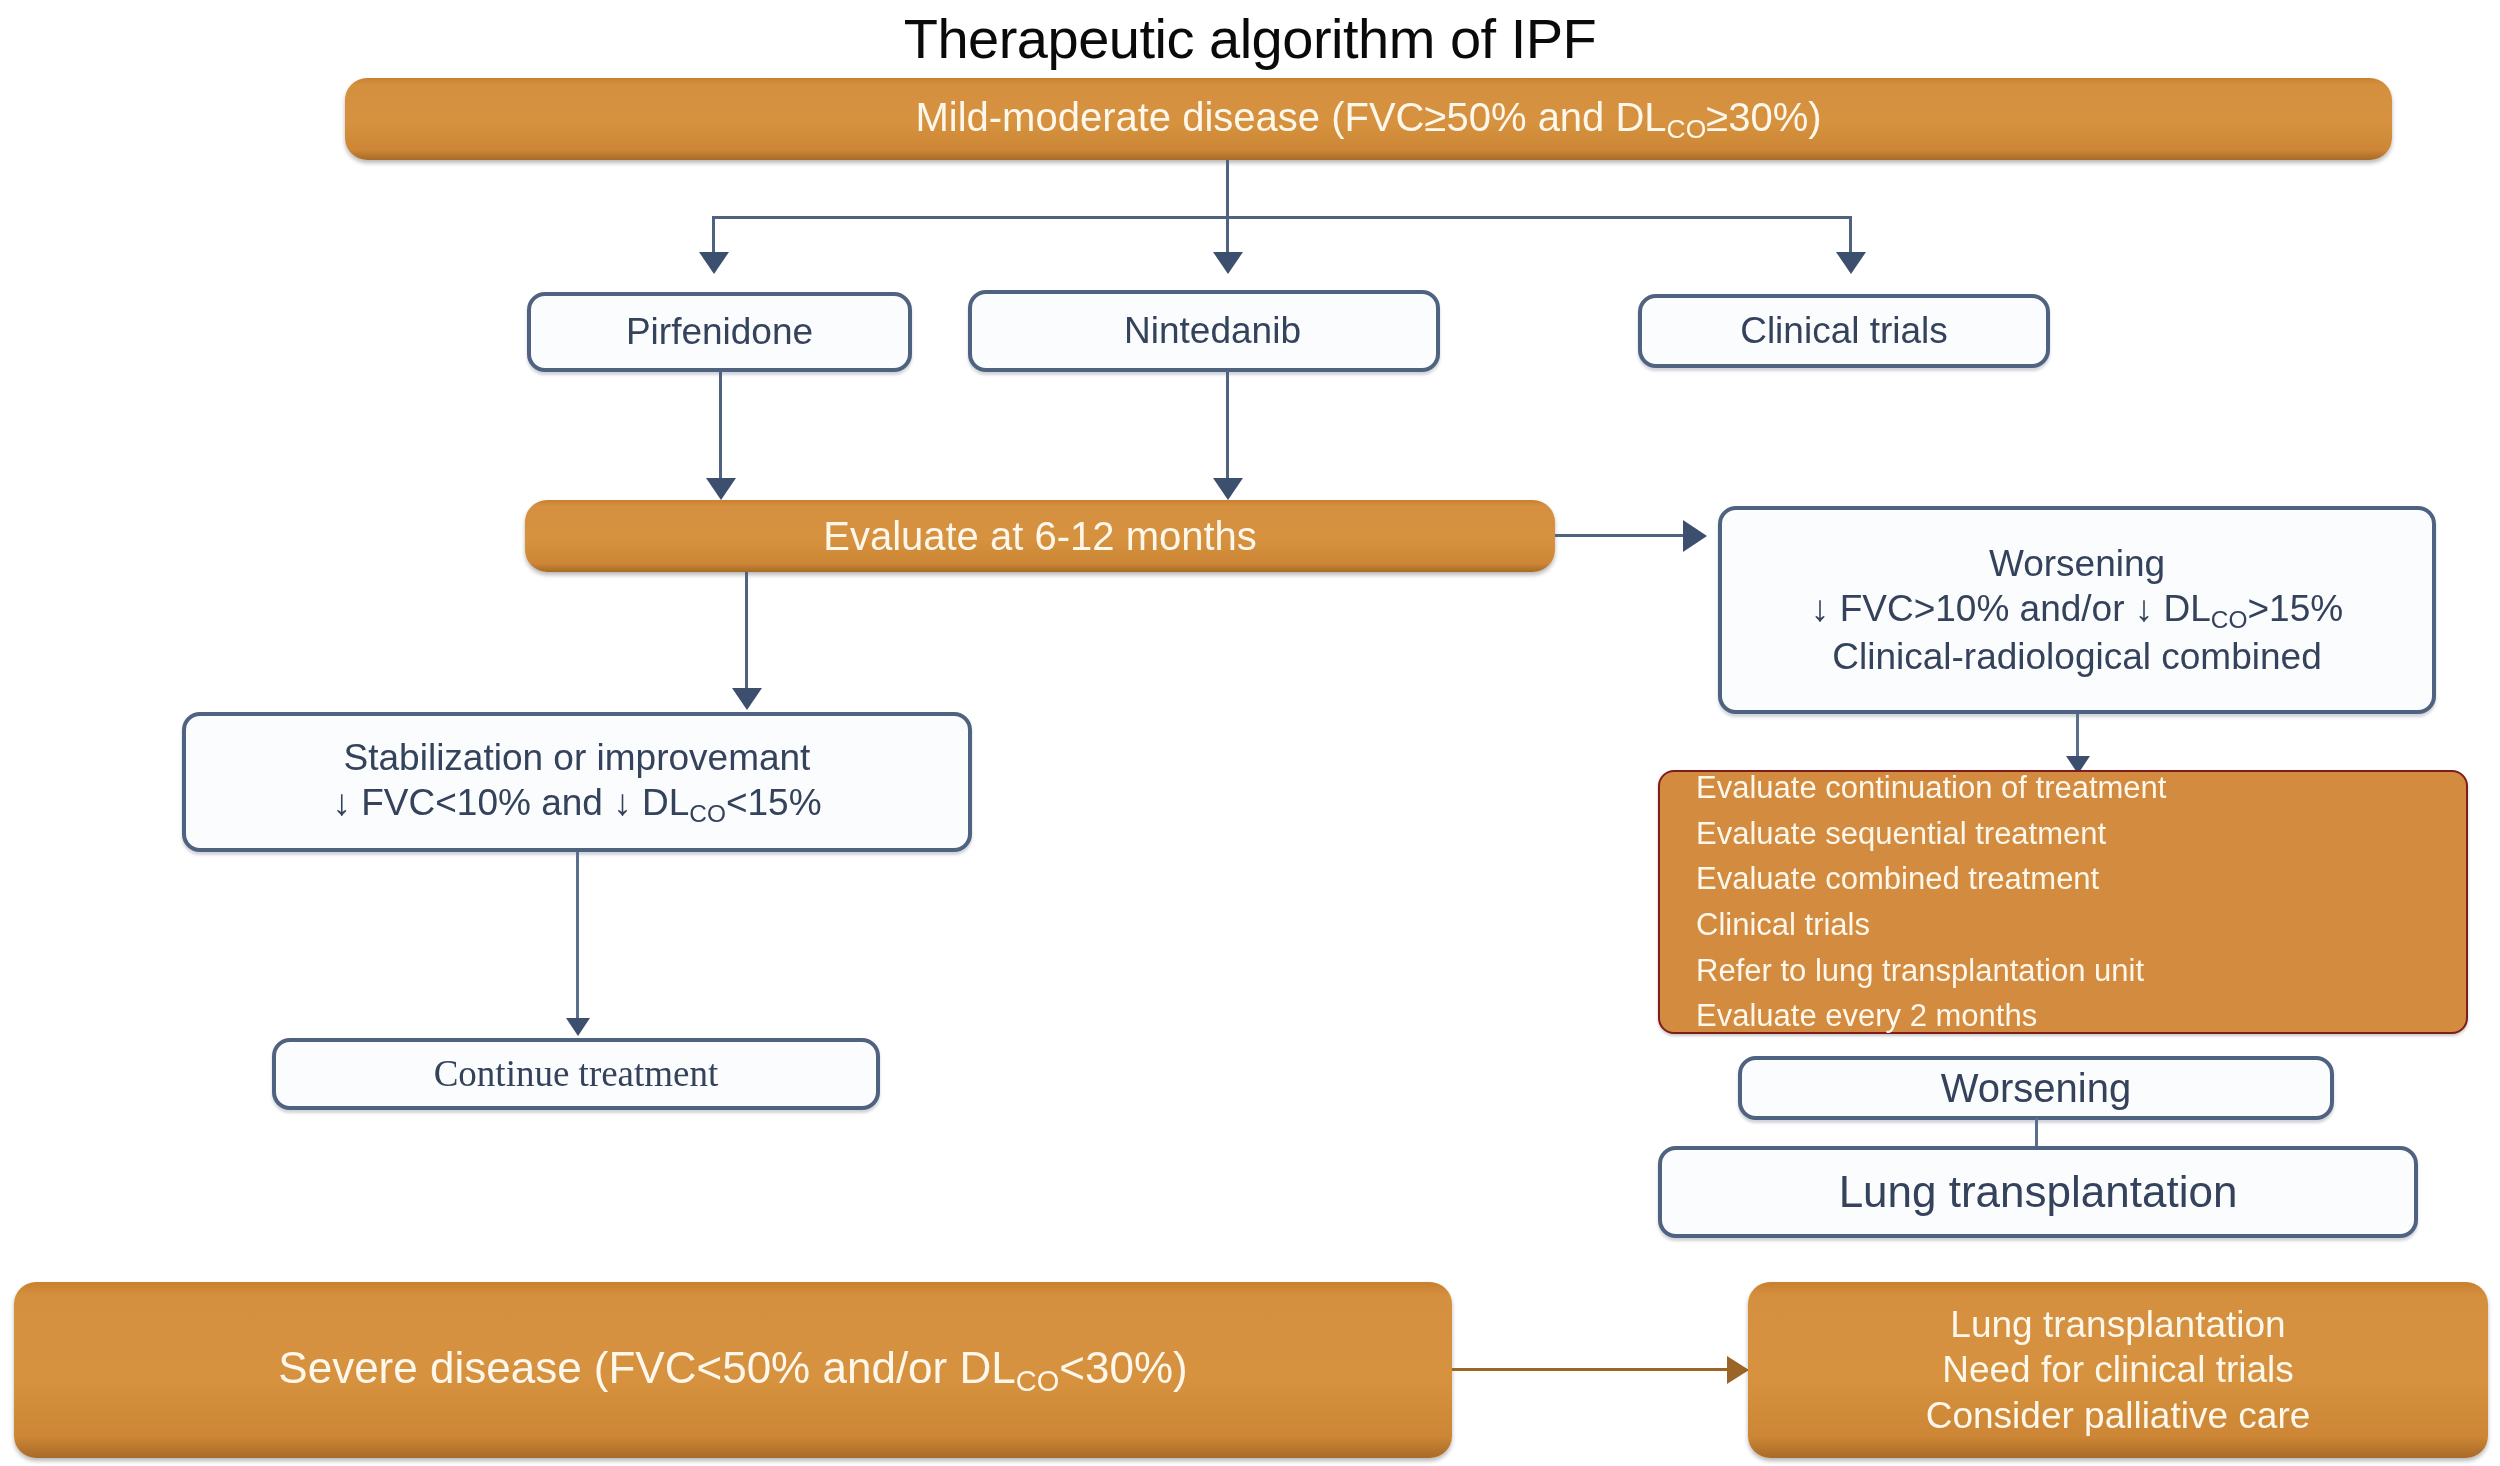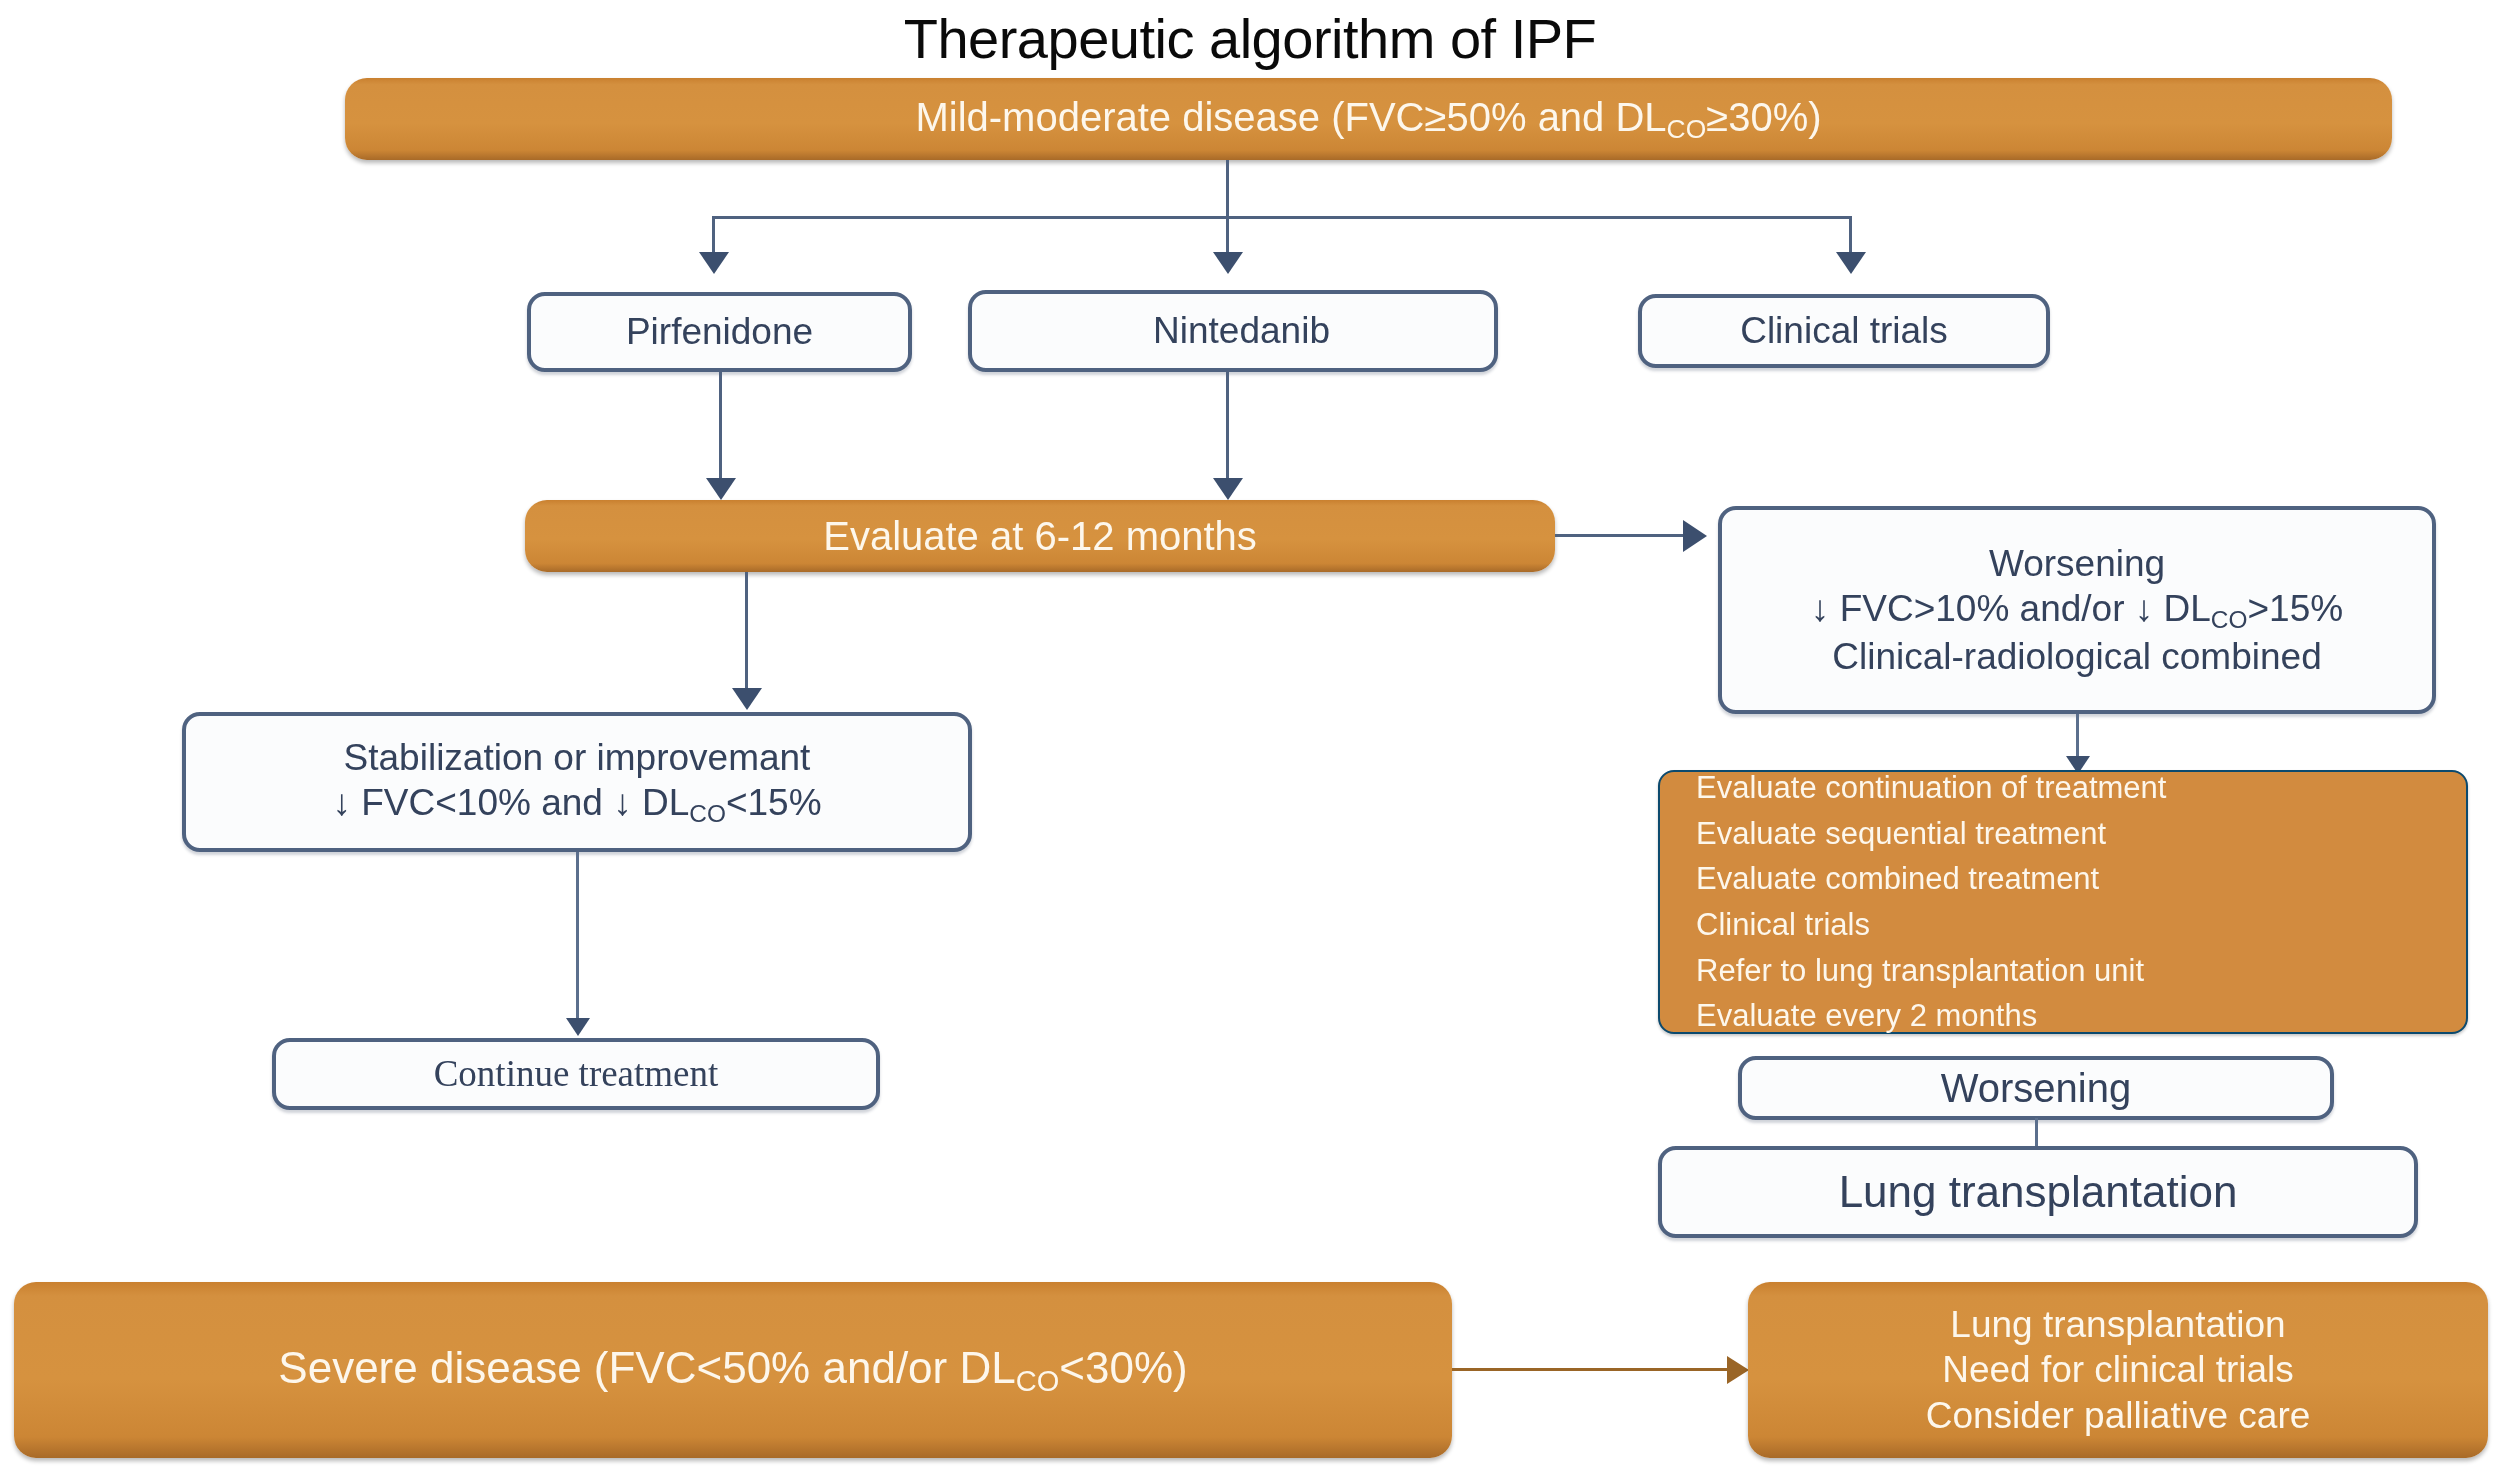--- a/index.html
+++ b/index.html
@@ -47,21 +47,21 @@
   
   .orange {
     background: linear-gradient(to bottom,
         #c9802f 0%, #d4903f 8%, #d6923f 55%, #cc8635 88%, #a86a28 100%);
     border-radius: 22px;
     color: #fdf7ec;
     box-shadow: 0 3px 4px rgba(0,0,0,0.28);
   }
   .orange.flat {
     background: #d28b3f;
-    border: 2px solid #0c4a6e;
+    border: 2px solid #7f1d1d;
     box-shadow: 0 2px 3px rgba(0,0,0,0.22);
   }
 
   
   .white {
     background: #fbfcfd;
     border: 4px solid #4f6280;
     border-radius: 18px;
     color: #34425c;
     box-shadow: 0 3px 3px rgba(40,55,80,0.22);
@@ -142,21 +142,21 @@
   <div class="vline" style="left:1226px; top:216px; width:3px; height:38px;"></div>
   <div class="arrow-down" style="left:1213px; top:252px;"></div>
 
   <div class="vline" style="left:1849px; top:216px; width:3px; height:38px;"></div>
   <div class="arrow-down" style="left:1836px; top:252px;"></div>
 
   <div class="node white fs-md" style="left:527px; top:292px; width:385px; height:80px;">
     <span class="ln">Pirfenidone</span>
   </div>
 
-  <div class="node white fs-md" style="left:968px; top:290px; width:530px; height:82px;padding-left:17px;">
+  <div class="node white fs-md" style="left:968px; top:290px; width:472px; height:82px;padding-left:17px;">
     <span class="ln">Nintedanib</span>
   </div>
 
   <div class="node white fs-md" style="left:1638px; top:294px; width:412px; height:74px;">
     <span class="ln">Clinical trials</span>
   </div>
 
   <div class="vline" style="left:719px; top:372px; width:3px; height:108px;"></div>
   <div class="arrow-down" style="left:706px; top:478px;"></div>
 

